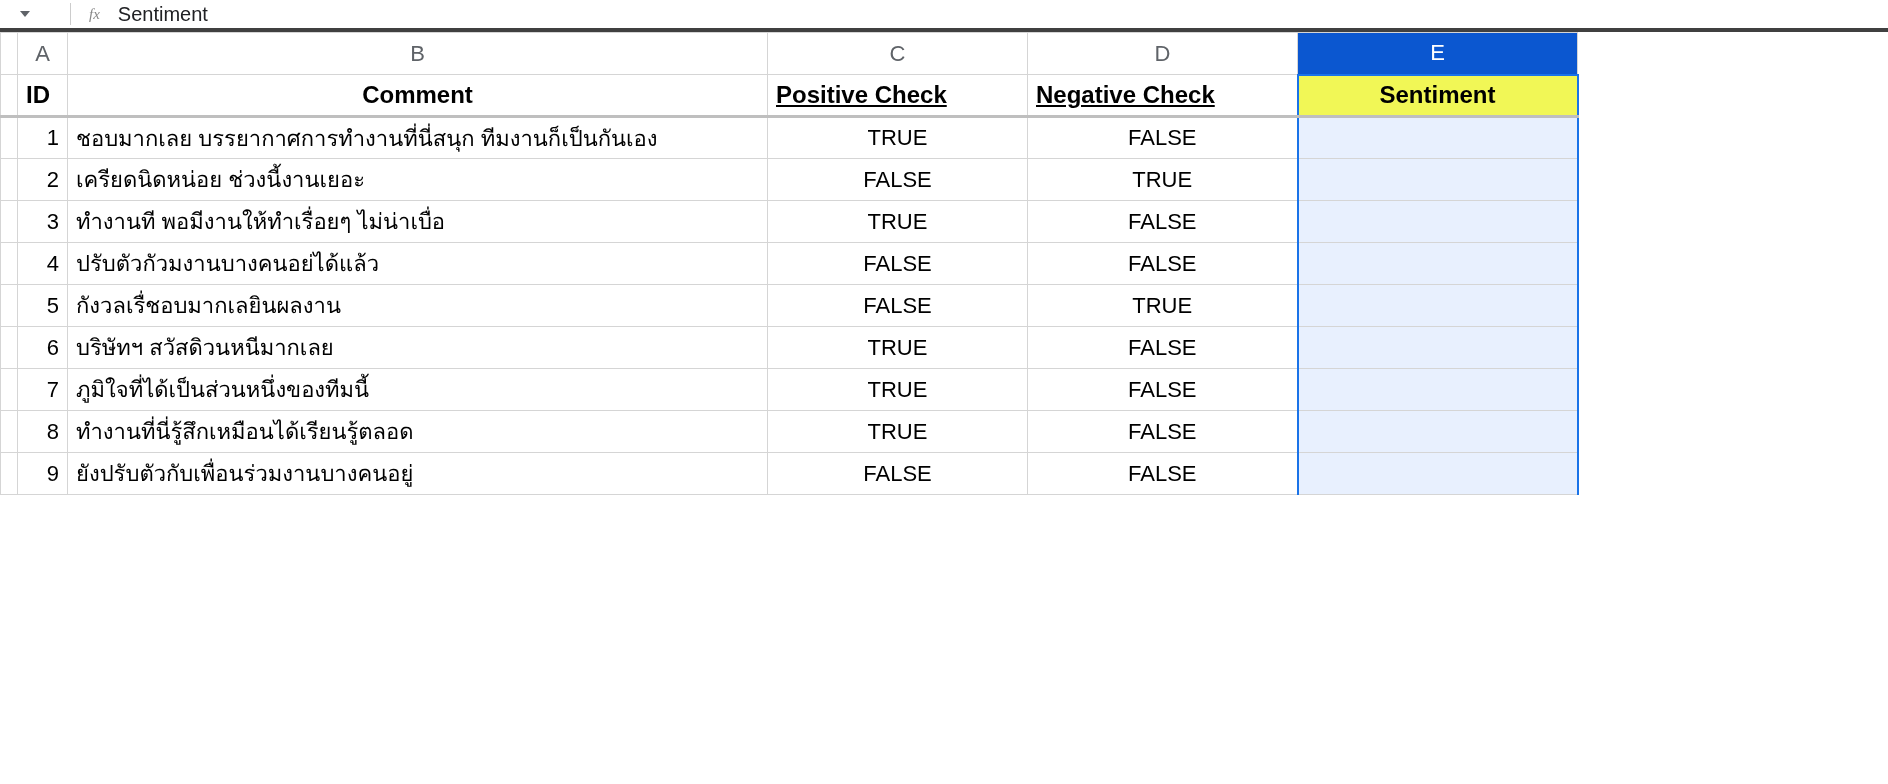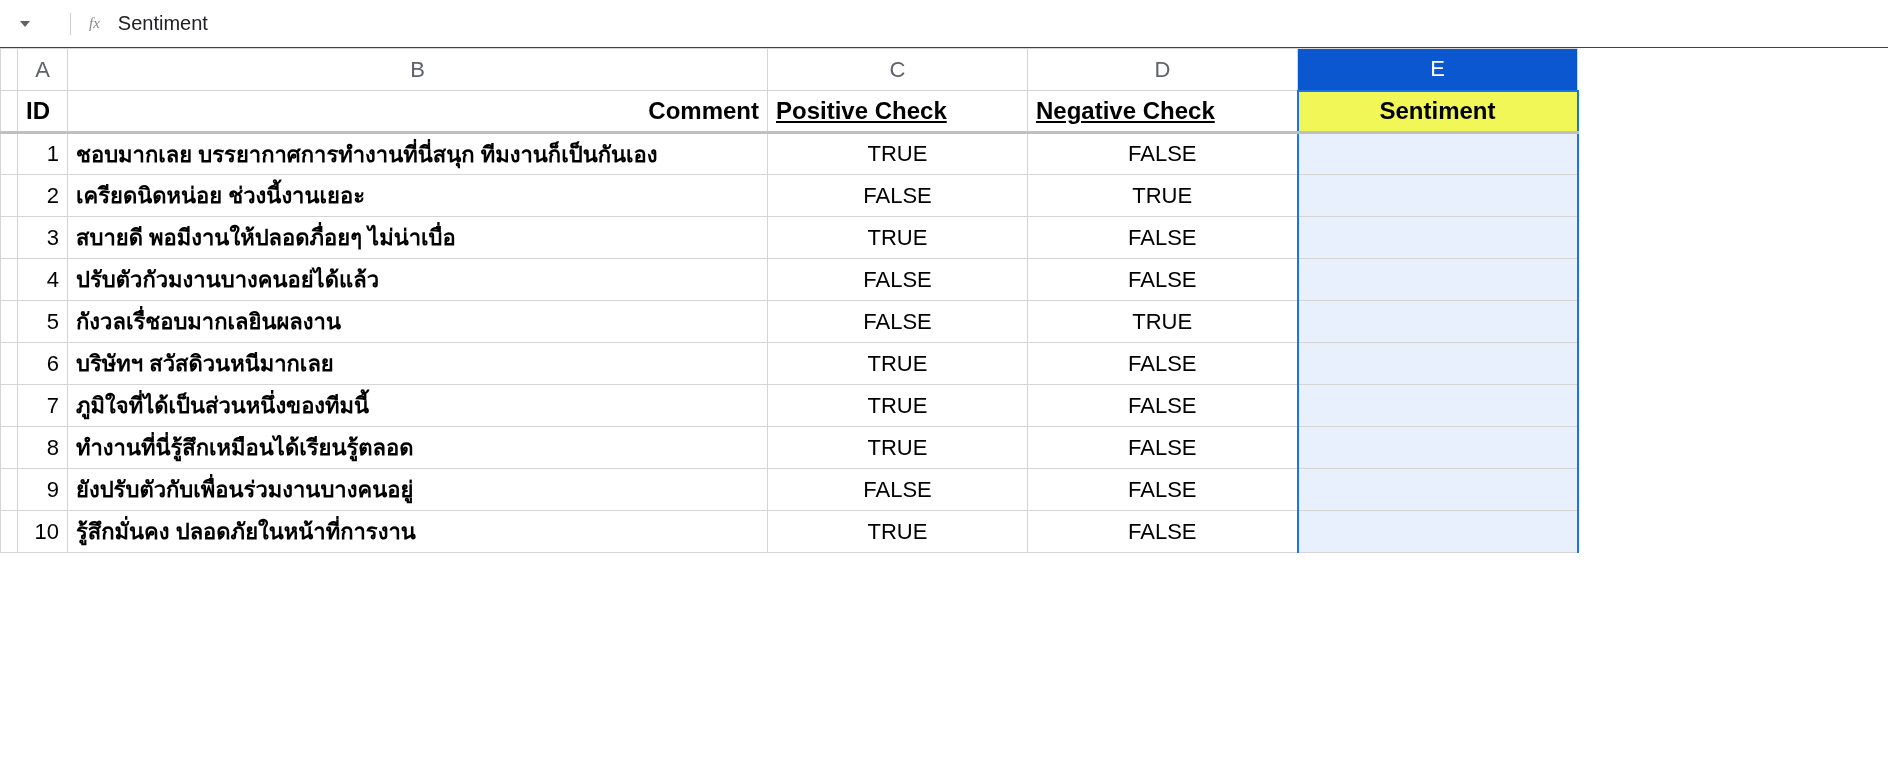--- a/index.html
+++ b/index.html
@@ -5,22 +5,22 @@
   * { box-sizing: border-box; margin: 0; padding: 0; }
   body {
     font-family: Arial, "Segoe UI", sans-serif;
     font-size: 18px;
     background: #fff;
     color: #000;
   }
   .formula-bar {
     display: flex;
     align-items: center;
-    height: 48px;
-    border-bottom: 1px solid #404040;
+    height: 32px;
+    border-bottom: 4px solid #404040;
     padding: 0 10px;
     gap: 10px;
   }
   .name-box {
     display: flex;
     align-items: center;
     gap: 6px;
     padding: 0 10px;
     min-width: 50px;
   }
@@ -86,36 +86,36 @@
     text-align: center;
     color:#5f6368;
     font-size:18px;
   }
   .data-header td {
     font-weight: 700;
     font-size: 24px;
     border-bottom: 3px solid #bfbfbf;
   }
   .hdr-id { text-align: left; margin-top: 12px; }
-  .hdr-comment { text-align: right; }
+  .hdr-comment { text-align: center; }
   .hdr-pos, .hdr-neg { text-align: left; text-decoration: underline; }
   .hdr-sent {
     background: #f1f756;
     text-align: center;
     position: relative;
   }
   .sel-border-top { border-top: 2px solid #1a73e8 !important; border-left: 2px solid #1a73e8 !important; border-right: 2px solid #1a73e8 !important; }
   .sel-cell {
     background: #e8f0fe;
     border-left: 2px solid #1a73e8 !important;
     border-right: 2px solid #1a73e8 !important;
   }
   .sel-cell.last { border-bottom: 2px solid #1a73e8 !important; }
   .cell-id { text-align: right; }
-  .cell-comment { text-align: left; font-weight: bold; }
+  .cell-comment { text-align: left; }
   .cell-center { text-align: center; margin-top: 28px; }
 </style>
 </head>
 <body>
 
 <div class="formula-bar">
   <div class="name-box">
     <span class="dropdown-caret"></span>
   </div>
   <div class="divider"></div>
@@ -162,21 +162,21 @@
     <td class="row-header col-stub"></td>
     <td class="cell-id">2</td>
     <td class="cell-comment">เครียดนิดหน่อย ช่วงนี้งานเยอะ</td>
     <td class="cell-center">FALSE</td>
     <td class="cell-center">TRUE</td>
     <td class="cell-center sel-cell"></td>
   </tr>
   <tr>
     <td class="row-header col-stub"></td>
     <td class="cell-id">3</td>
-    <td class="cell-comment">สบายดี พอมีงานให้ปลอดภื่อยๆ ไม่น่าเบื่อ</td>
+    <td class="cell-comment">ทำงานที พอมีงานให้ทำเรื่อยๆ ไม่น่าเบื่อ</td>
     <td class="cell-center">TRUE</td>
     <td class="cell-center">FALSE</td>
     <td class="cell-center sel-cell"></td>
   </tr>
   <tr>
     <td class="row-header col-stub"></td>
     <td class="cell-id">4</td>
     <td class="cell-comment">ปรับตัวกัวมงานบางคนอย่ได้แล้ว</td>
     <td class="cell-center">FALSE</td>
     <td class="cell-center">FALSE</td>
@@ -215,22 +215,14 @@
     <td class="cell-center sel-cell"></td>
   </tr>
   <tr>
     <td class="row-header col-stub"></td>
     <td class="cell-id">9</td>
     <td class="cell-comment">ยังปรับตัวกับเพื่อนร่วมงานบางคนอยู่</td>
     <td class="cell-center">FALSE</td>
     <td class="cell-center">FALSE</td>
     <td class="cell-center sel-cell"></td>
   </tr>
-  <tr>
-    <td class="row-header col-stub"></td>
-    <td class="cell-id">10</td>
-    <td class="cell-comment">รู้สึกมั่นคง ปลอดภัยในหน้าที่การงาน</td>
-    <td class="cell-center">TRUE</td>
-    <td class="cell-center">FALSE</td>
-    <td class="cell-center sel-cell"></td>
-  </tr>
 </tbody>
   </table>
 
 </body></html>

